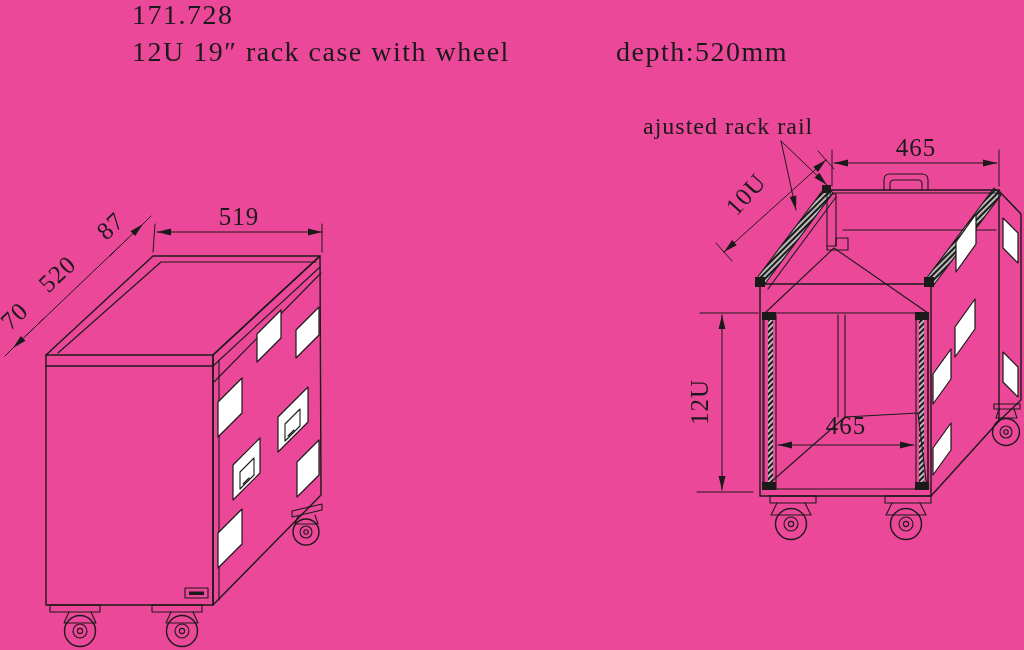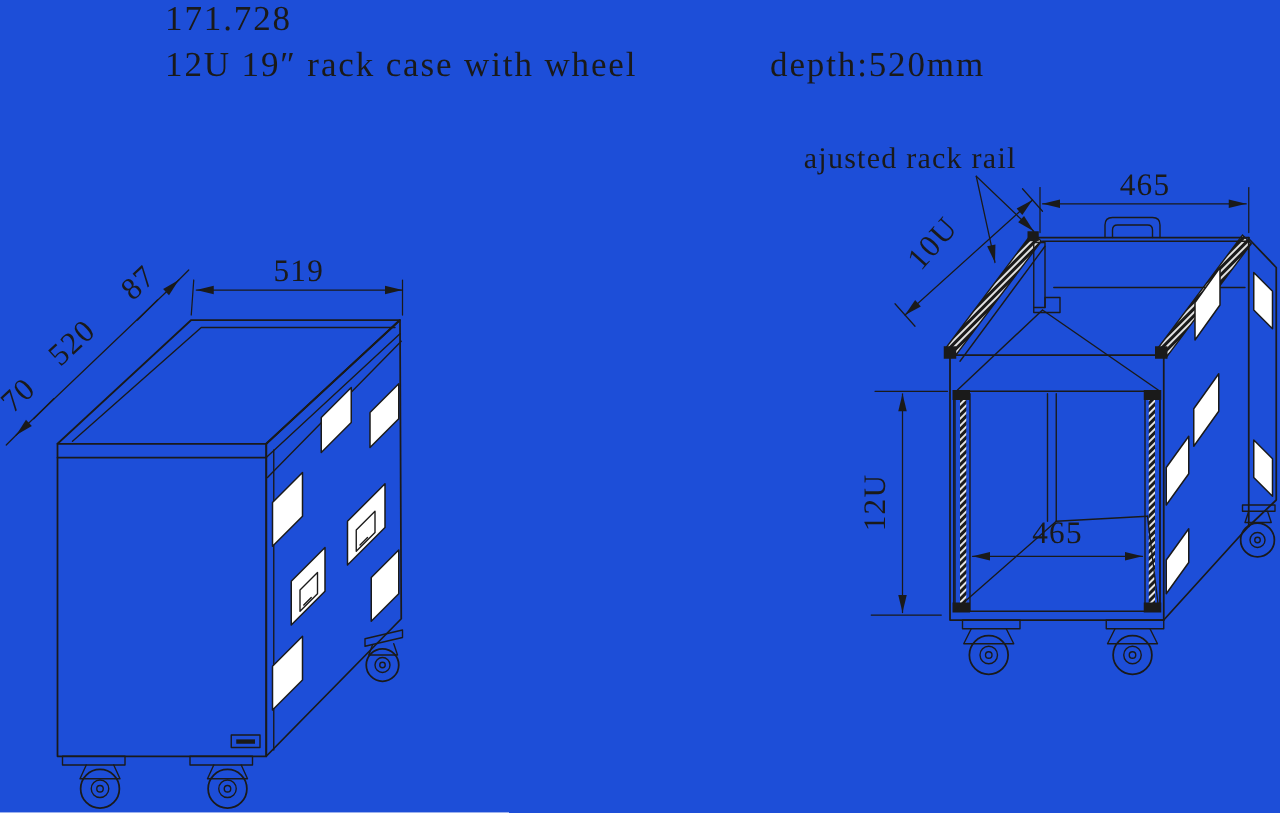--- a/index.html
+++ b/index.html
@@ -1,16 +1,16 @@
 <!DOCTYPE html>
 <html><head>
 <meta charset="utf-8">
 <style>
   html,body{margin:0;padding:0;background:#ffffff;width:1024px;height:650px;overflow:hidden;}
-  .drawing-wrap{width:1024px;height:650px;position:relative;background:#1d4ed8;}
+  .drawing-wrap{width:1024px;height:650px;position:relative;background:#ec4899;}
   svg{display:block;}
   text{font-family:"Liberation Serif","DejaVu Serif",serif;fill:#1a1a1a;}
   .t-title{font-size:28px;letter-spacing:1.5px;}
   .t-dim{font-size:25px;letter-spacing:1px;}
   .t-note{font-size:24px;letter-spacing:1px;}
   .ln{stroke:#1a1a1a;fill:none;stroke-width:1.4;stroke-linecap:round;stroke-linejoin:round;}
   .ln-thin{stroke:#1a1a1a;fill:none;stroke-width:1.1;stroke-linecap:round;stroke-linejoin:round;}
   .ln-dim{stroke:#1a1a1a;fill:none;stroke-width:1;stroke-linecap:round;}
   .fill-dark{fill:#1a1a1a;stroke:none;}
   .latch{stroke:#1a1a1a;fill:#ffffff;stroke-width:1.2;stroke-linejoin:round;}

